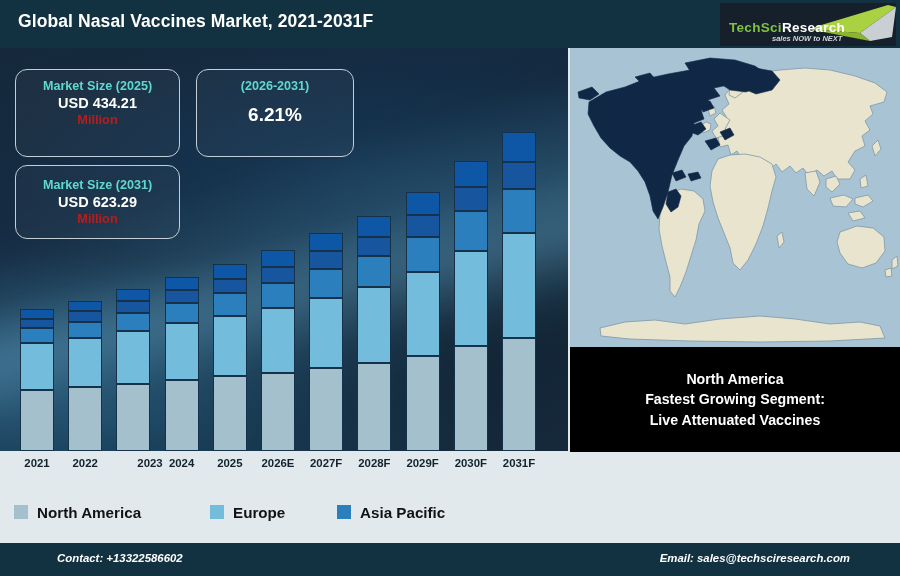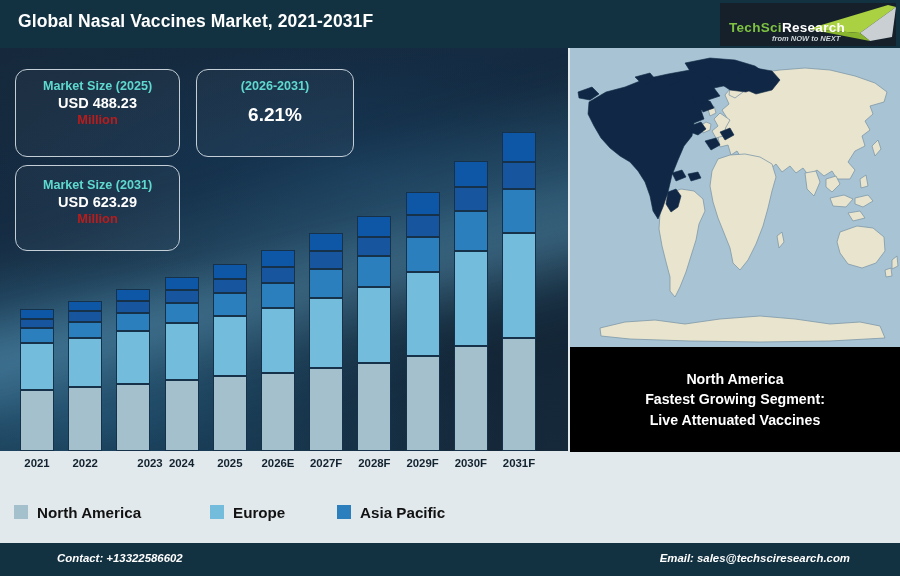--- a/index.html
+++ b/index.html
@@ -76,21 +76,21 @@
     color:#5fd9cf;font-weight:bold;font-size:12.6px;line-height:1.18;
   }
   .card-value{
     color:#ffffff;font-weight:bold;font-size:14.5px;line-height:1.25;
   }
   .card-unit{
     color:#b91c1c;font-weight:bold;font-size:12.8px;line-height:1.25;
   }
   #card-size-2025{left:15px;top:69px;width:165px;height:88px;padding-top:9px;}
   #card-cagr{left:196px;top:69px;width:158px;height:88px;padding-top:9px;}
-  #card-size-2031{left:15px;top:165px;width:165px;height:86px;padding-top:12px;}
+  #card-size-2031{left:15px;top:165px;width:165px;height:74px;padding-top:12px;}
   #card-cagr .card-value{font-size:19px;margin-top:9px;}
 
   
   .plot{position:absolute;left:0;top:0;width:568px;height:403px;}
   .bar{position:absolute;bottom:0;width:34px;}
   .seg{width:100%;border:.8px solid #16324a;box-sizing:border-box;display:block;}
 
   .axis-strip{
     position:absolute;left:0;top:451px;width:568px;height:30px;
     background:#e2e9ec;
@@ -153,21 +153,21 @@
 
   <div class="header">
     <div class="header-title">Global Nasal Vaccines Market, 2021-2031F</div>
     <div class="logo">
       <svg width="176" height="43" viewBox="0 0 176 43">
         <polygon points="88,26 168,2 176,4 140,30" fill="#a9d141"></polygon>
         <polygon points="140,30 176,4 172,34 150,38" fill="#c9cfd2"></polygon>
         <polygon points="88,26 140,30 150,38" fill="#8ab52f"></polygon>
       </svg>
       <div class="logo-text"><span class="logo-t1">TechSci</span><span class="logo-t2">Research</span></div>
-      <div class="logo-tag">from NOW to NEXT</div>
+      <div class="logo-tag">sales NOW to NEXT</div>
     </div>
   </div>
 
   <div class="chart-panel">
     <div class="streak"></div>
     <div class="streak2"></div>
     <div class="plot" id="plot">
         <div class="bar" style="left: 20px; width: 34px;">
           <span class="seg" style="height: 9.63019px; background: rgb(13, 87, 166);"></span>
           <span class="seg" style="height: 9.63019px; background: rgb(23, 85, 158);"></span>
@@ -243,21 +243,21 @@
           <span class="seg" style="height: 26.483px; background: rgb(23, 85, 158);"></span>
           <span class="seg" style="height: 44.5396px; background: rgb(42, 127, 188);"></span>
           <span class="seg" style="height: 104.728px; background: rgb(116, 188, 219);"></span>
           <span class="seg" style="height: 113.155px; background: rgb(164, 192, 205);"></span>
         </div>
       </div>
   </div>
 
   <div class="card" id="card-size-2025">
     <div class="card-label">Market Size (2025)</div>
-    <div class="card-value">USD 488.23</div>
+    <div class="card-value">USD 434.21</div>
     <div class="card-unit">Million</div>
   </div>
 
   <div class="card" id="card-cagr">
     <div class="card-label">(2026-2031)</div>
     <div class="card-value">6.21%</div>
   </div>
 
   <div class="card" id="card-size-2031">
     <div class="card-label">Market Size (2031)</div>

